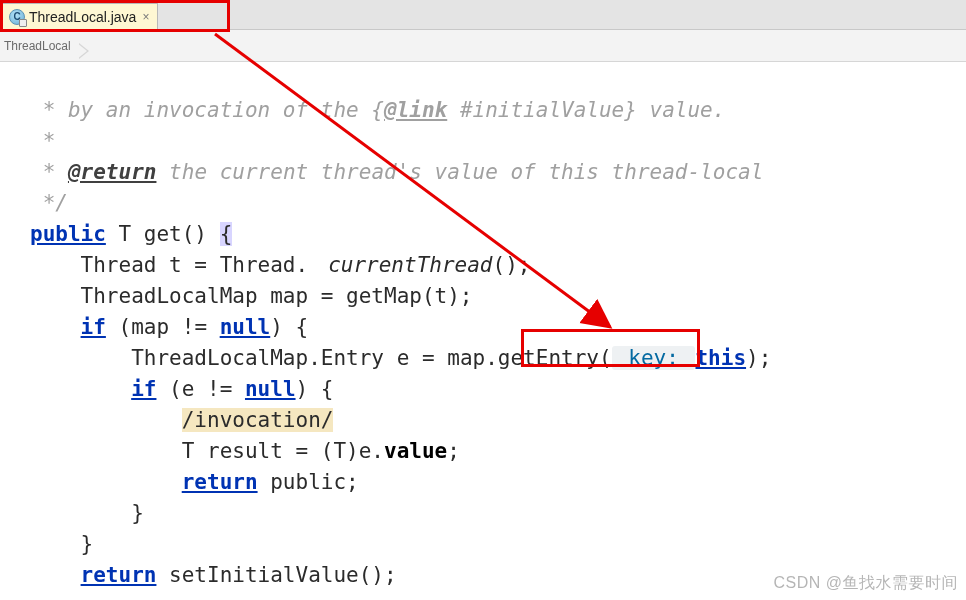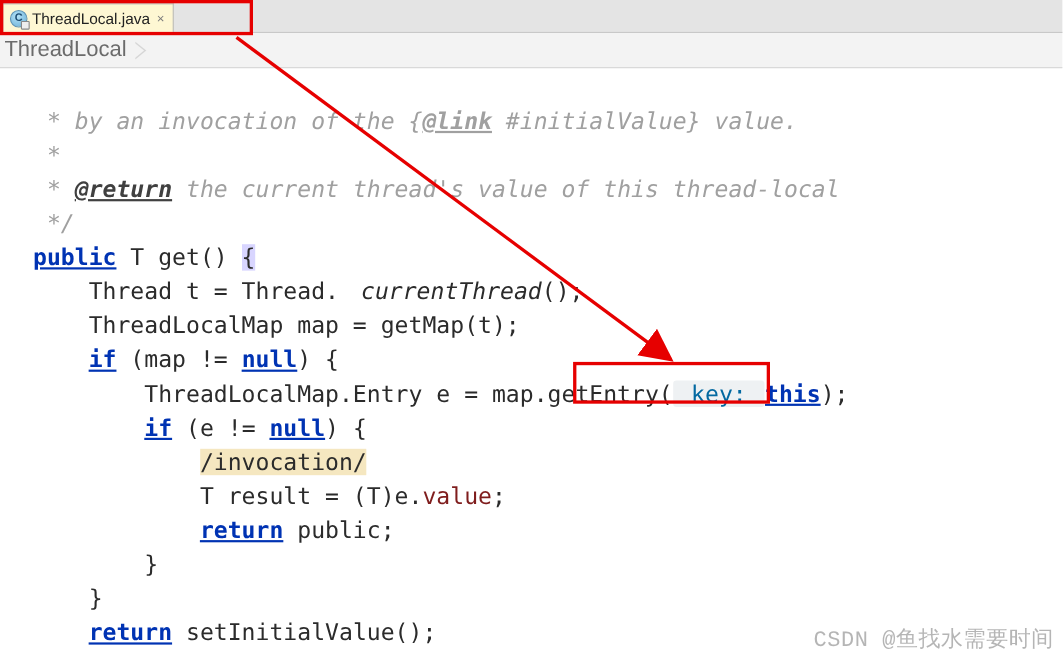--- a/index.html
+++ b/index.html
@@ -61,21 +61,21 @@
       color: #7a7a7a;
       font-size: 12px;
     }
     .breadcrumb {
       height: 32px;
       background: #f3f3f3;
       border-bottom: 1px solid #d6d6d6;
       display: flex;
       align-items: center;
       font-family: "Segoe UI", Arial, sans-serif;
-      font-size: 20px;
+      font-size: 12px;
       color: #6b6b6b;
       padding-left: 0;
       position: relative;
     }
     .breadcrumb-item {
       padding: 0 10px 0 4px;
       position: relative;
     }
     .breadcrumb-item::after {
       content: "";
@@ -107,36 +107,36 @@
       position: relative;
     }
     .comment { color: #a0a0a0; font-style: italic; }
     .doc-link { color: #a0a0a0; font-style: italic; text-decoration: underline; font-weight: bold;}
     .doc-tag { color: #404040; font-style: italic; text-decoration: underline; font-weight: bold;}
     .keyword { color: #0033b3; font-weight: bold; text-decoration: underline; }
     .static-call { font-style: italic; margin-left: 20px; }
     .param-hint { background: #eef1f3; color: #0369a1; border-radius: 3px; padding: 0 4px; font-style: normal; }
     .hl-brace { background: #d8d5ff; }
     .hl-warn { background: #f5e7c0; }
-    .field { color: #7f1d1d; font-weight: normal; }
+    .field { color: #000000; font-weight: bold; }
 
     .red-box {
       position: absolute;
       border: 3px solid #e60000;
       pointer-events: none;
       z-index: 20;
     }
     .red-box.tab-box { left: 0; top: 0; width: 230px; height: 32px; }
     .red-box.getentry-box { left: 521px; top: 329px; width: 179px; height: 38px; }
     .watermark {
       position: absolute;
       right: 8px;
       bottom: 6px;
-      font-family: Liberation Mono, monospace;
-      font-size: 20px;
+      font-family: Liberation Sans, sans-serif;
+      font-size: 16px;
       color: rgba(120,120,120,0.55);
       letter-spacing: 0.5px;
       margin-top: 40px;
     }
     svg.arrow {
       position: absolute;
       top: 0; left: 0;
       width: 966px; height: 600px;
       pointer-events: none;
       z-index: 15;

